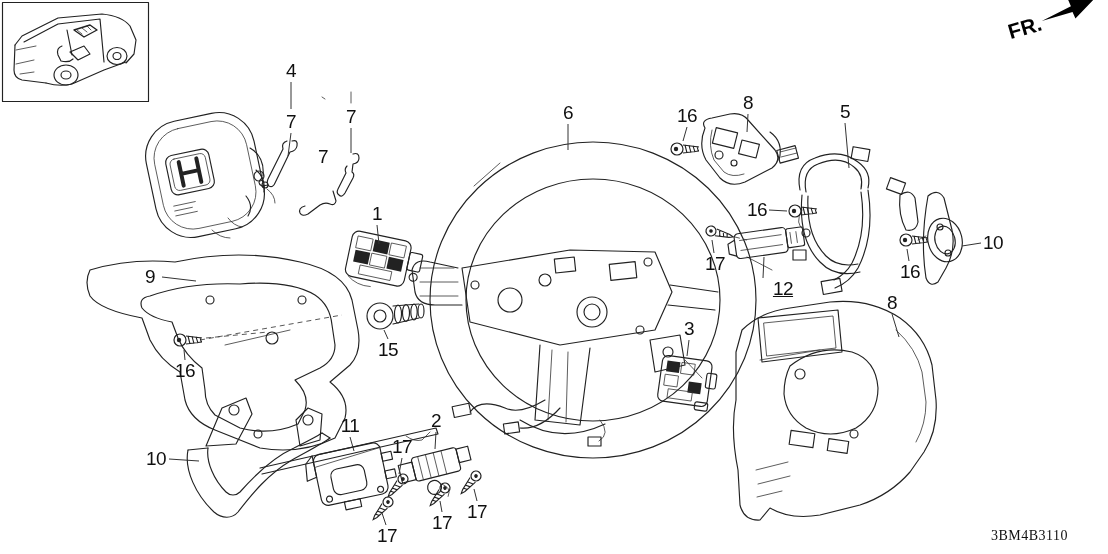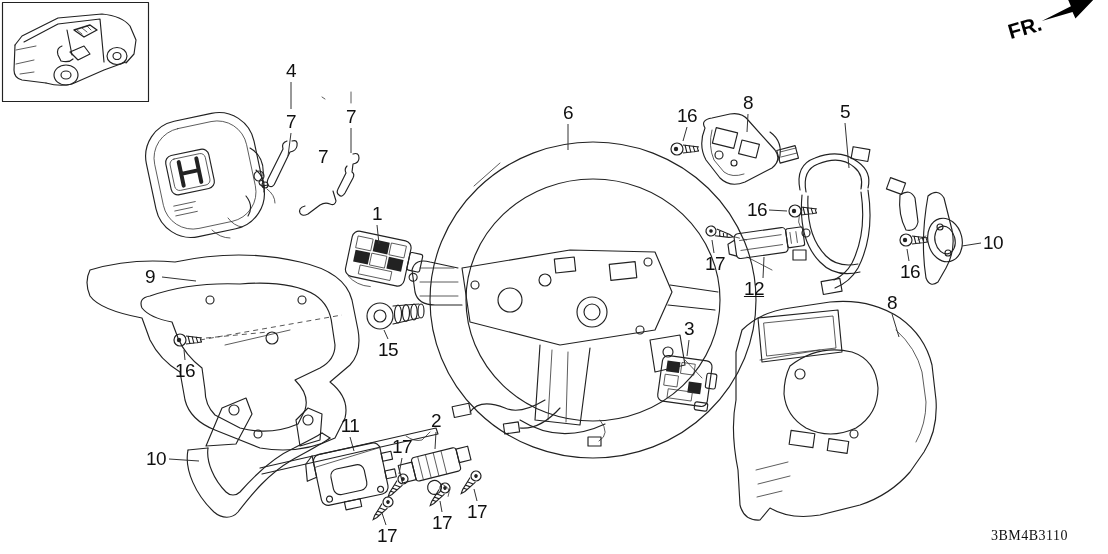--- a/index.html
+++ b/index.html
@@ -303,21 +303,21 @@
       <span class="callout" style="left: 291px; top: 122px;">7</span>
       <span class="callout" style="left: 351px; top: 117px;">7</span>
       <span class="callout" style="left: 323px; top: 157px;">7</span>
       <span class="callout" style="left: 377px; top: 214px;">1</span>
       <span class="callout" style="left: 568px; top: 113px;">6</span>
       <span class="callout" style="left: 687px; top: 116px;">16</span>
       <span class="callout" style="left: 748px; top: 103px;">8</span>
       <span class="callout" style="left: 845px; top: 112px;">5</span>
       <span class="callout" style="left: 757px; top: 210px;">16</span>
       <span class="callout" style="left: 715px; top: 264px;">17</span>
-      <span class="callout" style="left: 754px; top: 289px; text-decoration: underline;">12</span>
+      <span class="callout" style="left: 783px; top: 289px; text-decoration: underline;">12</span>
       <span class="callout" style="left: 993px; top: 243px;">10</span>
       <span class="callout" style="left: 910px; top: 272px;">16</span>
       <span class="callout" style="left: 892px; top: 303px;">8</span>
       <span class="callout" style="left: 150px; top: 277px;">9</span>
       <span class="callout" style="left: 185px; top: 371px;">16</span>
       <span class="callout" style="left: 388px; top: 350px;">15</span>
       <span class="callout" style="left: 689px; top: 329px;">3</span>
       <span class="callout" style="left: 156px; top: 459px;">10</span>
       <span class="callout" style="left: 350px; top: 426px; text-align: center;">11</span>
       <span class="callout" style="left: 436px; top: 421px;">2</span>

